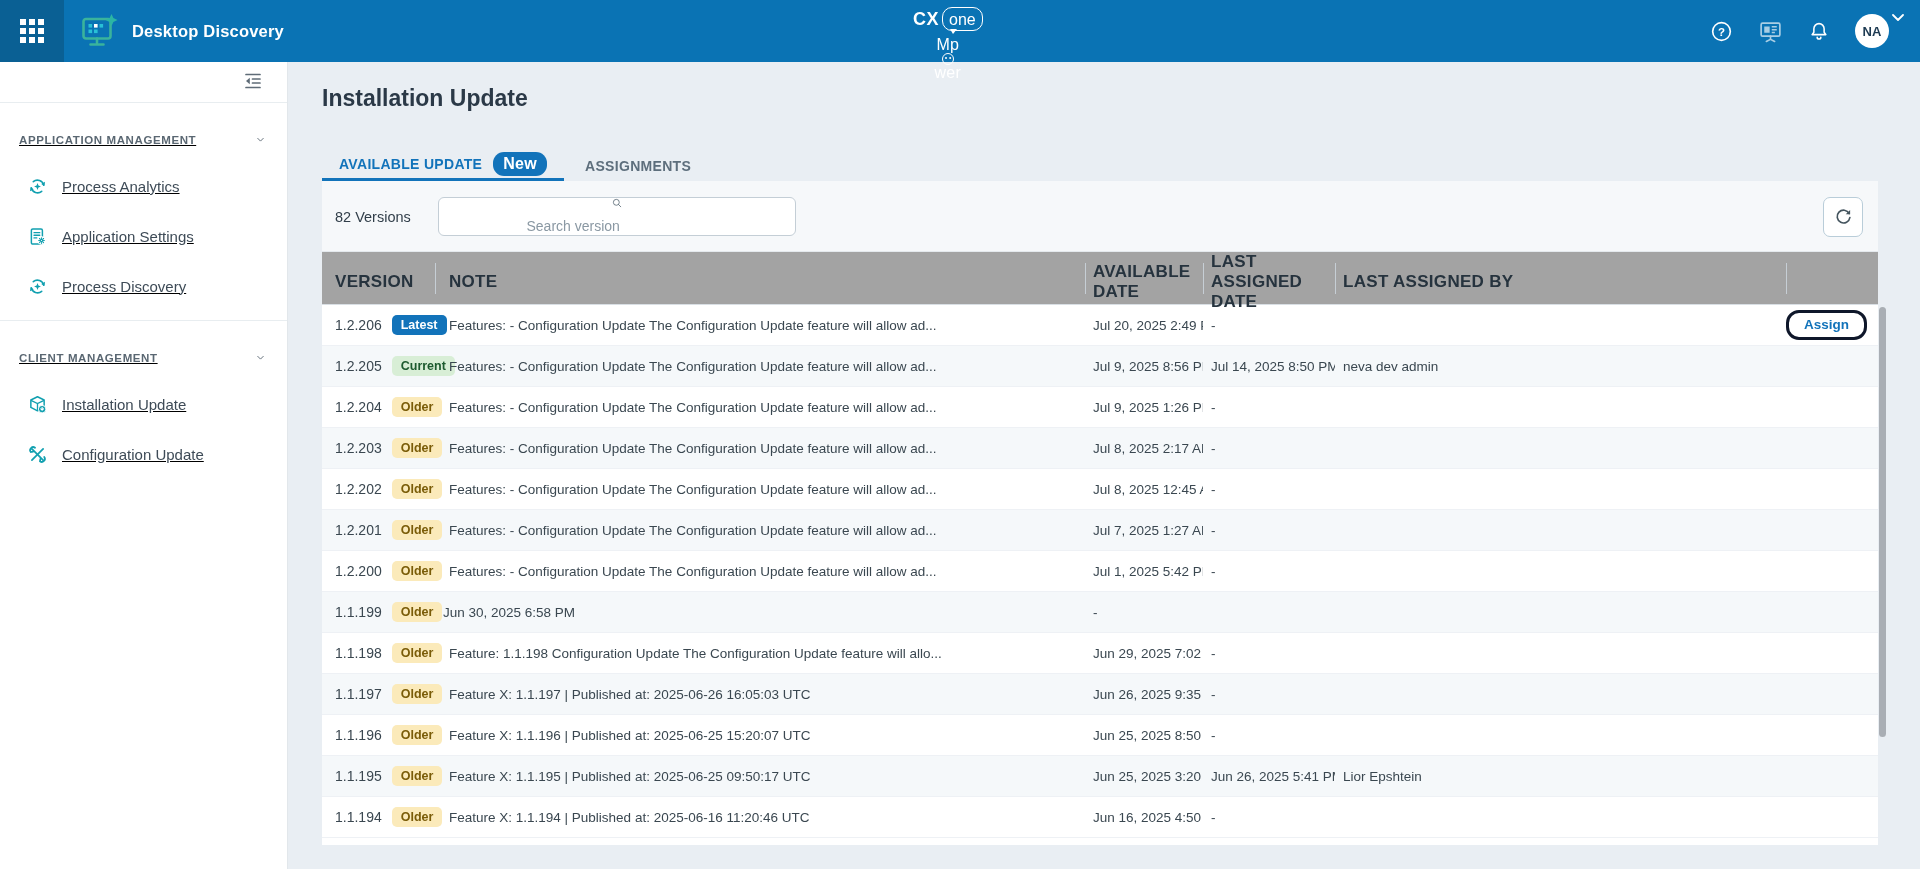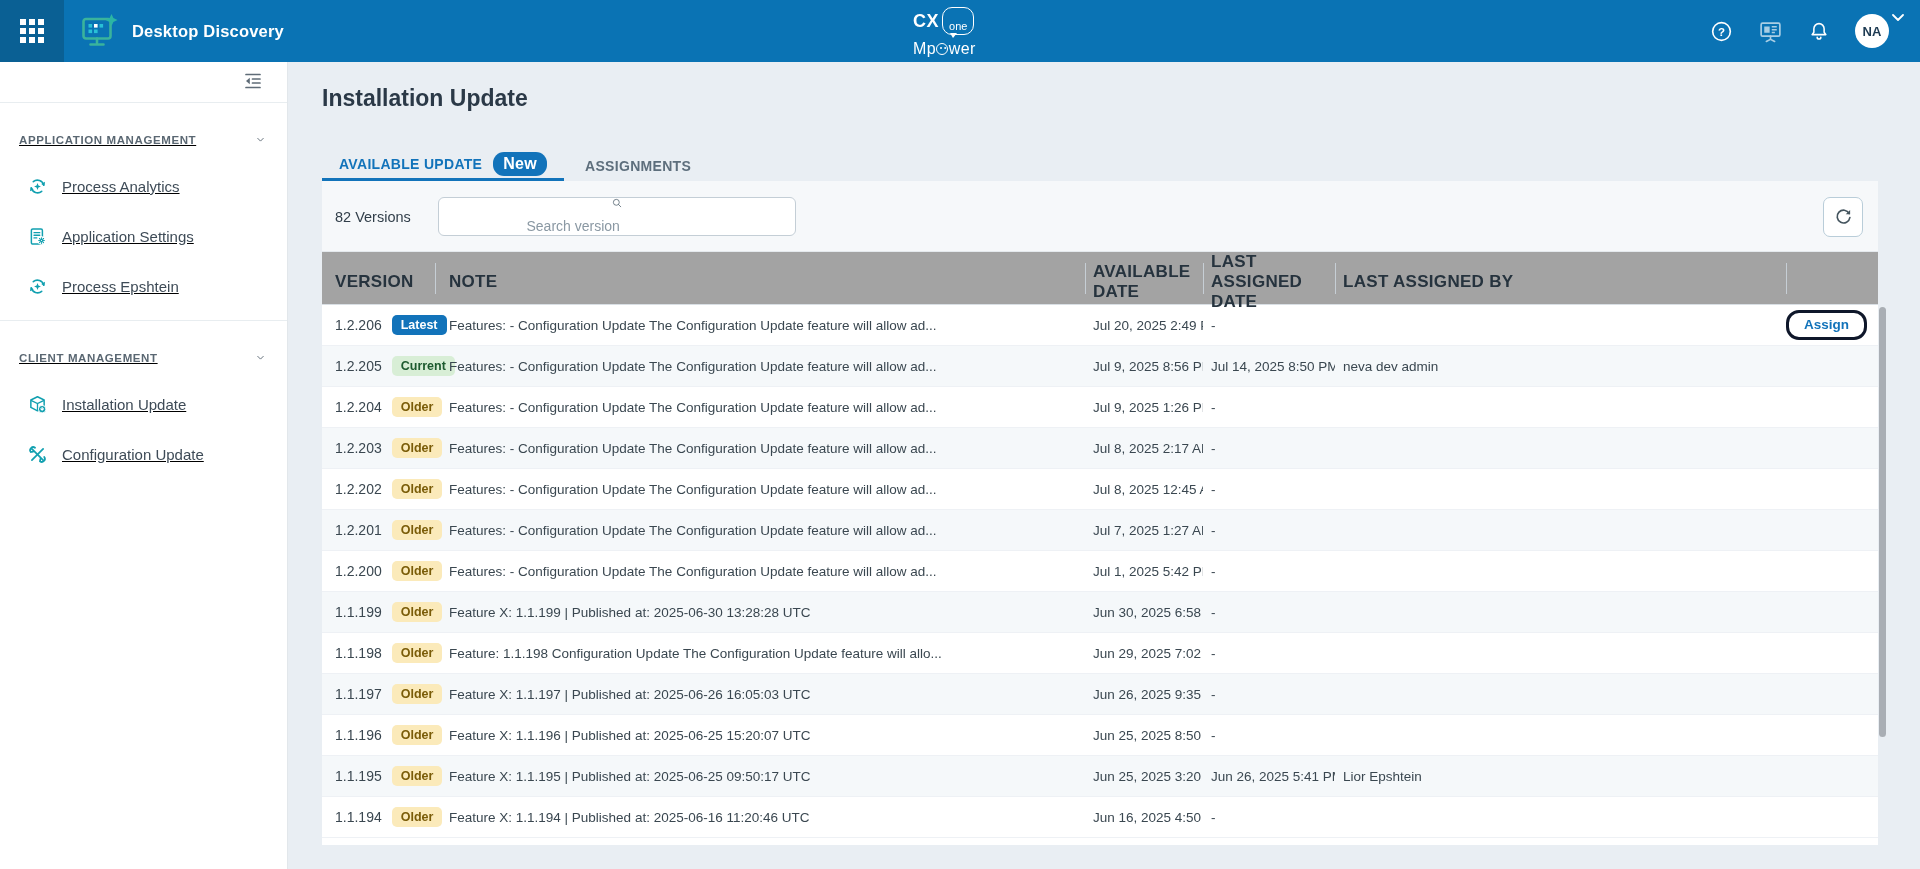--- a/index.html
+++ b/index.html
@@ -11,24 +11,24 @@
   
   .topbar{position:absolute;left:0;top:0;width:1920px;height:62px;
     background:var(--header-blue,#0a73b4);display:flex;align-items:center;}
   .launcher{width:64px;height:62px;background:var(--launcher-blue,#0a6094);
     display:flex;align-items:center;justify-content:center;cursor:pointer;flex:0 0 auto;}
   .brand{display:flex;align-items:center;gap:13px;margin-left:17px;}
   .brand-title{color:#fff;font-size:16.5px;font-weight:700;letter-spacing:.2px;}
   .center-logo{position:absolute;left:913px;top:7px;color:#fff;line-height:1;}
   .cl-line1{display:flex;align-items:center;gap:3px;}
   .cl-cx{font-size:18px;font-weight:700;letter-spacing:.5px;}
-  .one-pill{border:1.7px solid #fff;border-radius:10px;padding:13px 6px 2px;font-size:11px;font-weight:400;position:relative;}
+  .one-pill{border:1.7px solid #fff;border-radius:10px;padding:4px 6px 2px;font-size:16px;font-weight:400;position:relative;}
   .one-pill::after{content:"";position:absolute;left:7px;bottom:-4px;width:0;height:0;
     border-left:3px solid transparent;border-right:4px solid transparent;border-top:5px solid #fff;}
-  .cl-line2{display:flex;align-items:center;margin-top:6px;font-size:16px;font-weight:400;letter-spacing:.3px;}
+  .cl-line2{display:flex;align-items:center;margin-top:6px;font-size:16px;font-weight:400;letter-spacing:.3px;flex-direction:column;}
   .robot-o{width:12px;height:12px;border:1.7px solid #fff;border-radius:50%;display:inline-block;position:relative;margin:0 .5px;}
   .robot-o::before{content:"";position:absolute;left:2.2px;top:3.4px;width:2px;height:2px;border-radius:50%;
     background:#fff;box-shadow:4.2px 0 0 #fff;}
   .top-actions{position:absolute;right:16px;top:0;height:62px;display:flex;align-items:center;gap:25px;}
   .top-icon{display:flex;align-items:center;justify-content:center;cursor:pointer;}
   .avatar-wrap{display:flex;align-items:flex-start;gap:3px;cursor:pointer;}
   .avatar{width:34px;height:34px;border-radius:50%;background:#fff;color:#1d3a52;
     font-size:13px;font-weight:700;display:flex;align-items:center;justify-content:center;}
 
   
@@ -248,21 +248,21 @@
             <div class="nav-item">
               <span class="nav-icon"><svg width="21" height="21" viewBox="0 0 24 24">
                   <use href="#sym-docgear"></use>
                 </svg></span>
               <span class="nav-label">Application Settings</span>
             </div>
             <div class="nav-item">
               <span class="nav-icon"><svg width="21" height="21" viewBox="0 0 24 24">
                   <use href="#sym-process"></use>
                 </svg></span>
-              <span class="nav-label">Process Epshtein</span>
+              <span class="nav-label">Process Discovery</span>
             </div>
           </div>
         </div>
         <div class="section">
           <div class="section-header">
             <span class="section-label">CLIENT MANAGEMENT</span>
             <span class="section-chevron"><svg width="11" height="11" viewBox="0 0 24 24">
                 <use href="#sym-chevron-down"></use>
               </svg></span>
           </div>
@@ -401,21 +401,20 @@
           <div class="cell cell-date">Jul 1, 2025 5:42 PM</div>
           <div class="cell cell-date">-</div>
           <div class="cell cell-date"></div>
           <div class="cell cell-actions"></div>
         </div>
         <div class="table-row grid-cols">
           <div class="cell cell-version">
             <span>1.1.199</span>
             <span class="badge badge-older">Older</span>
           </div>
-          <div class="cell cell-note">Feature X: 1.1.199 | Published at: 2025-06-30 13:28:28 UTC</div>
           <div class="cell cell-date">Jun 30, 2025 6:58 PM</div>
           <div class="cell cell-date">-</div>
           <div class="cell cell-date"></div>
           <div class="cell cell-actions"></div>
         </div>
         <div class="table-row grid-cols">
           <div class="cell cell-version">
             <span>1.1.198</span>
             <span class="badge badge-older">Older</span>
           </div>

